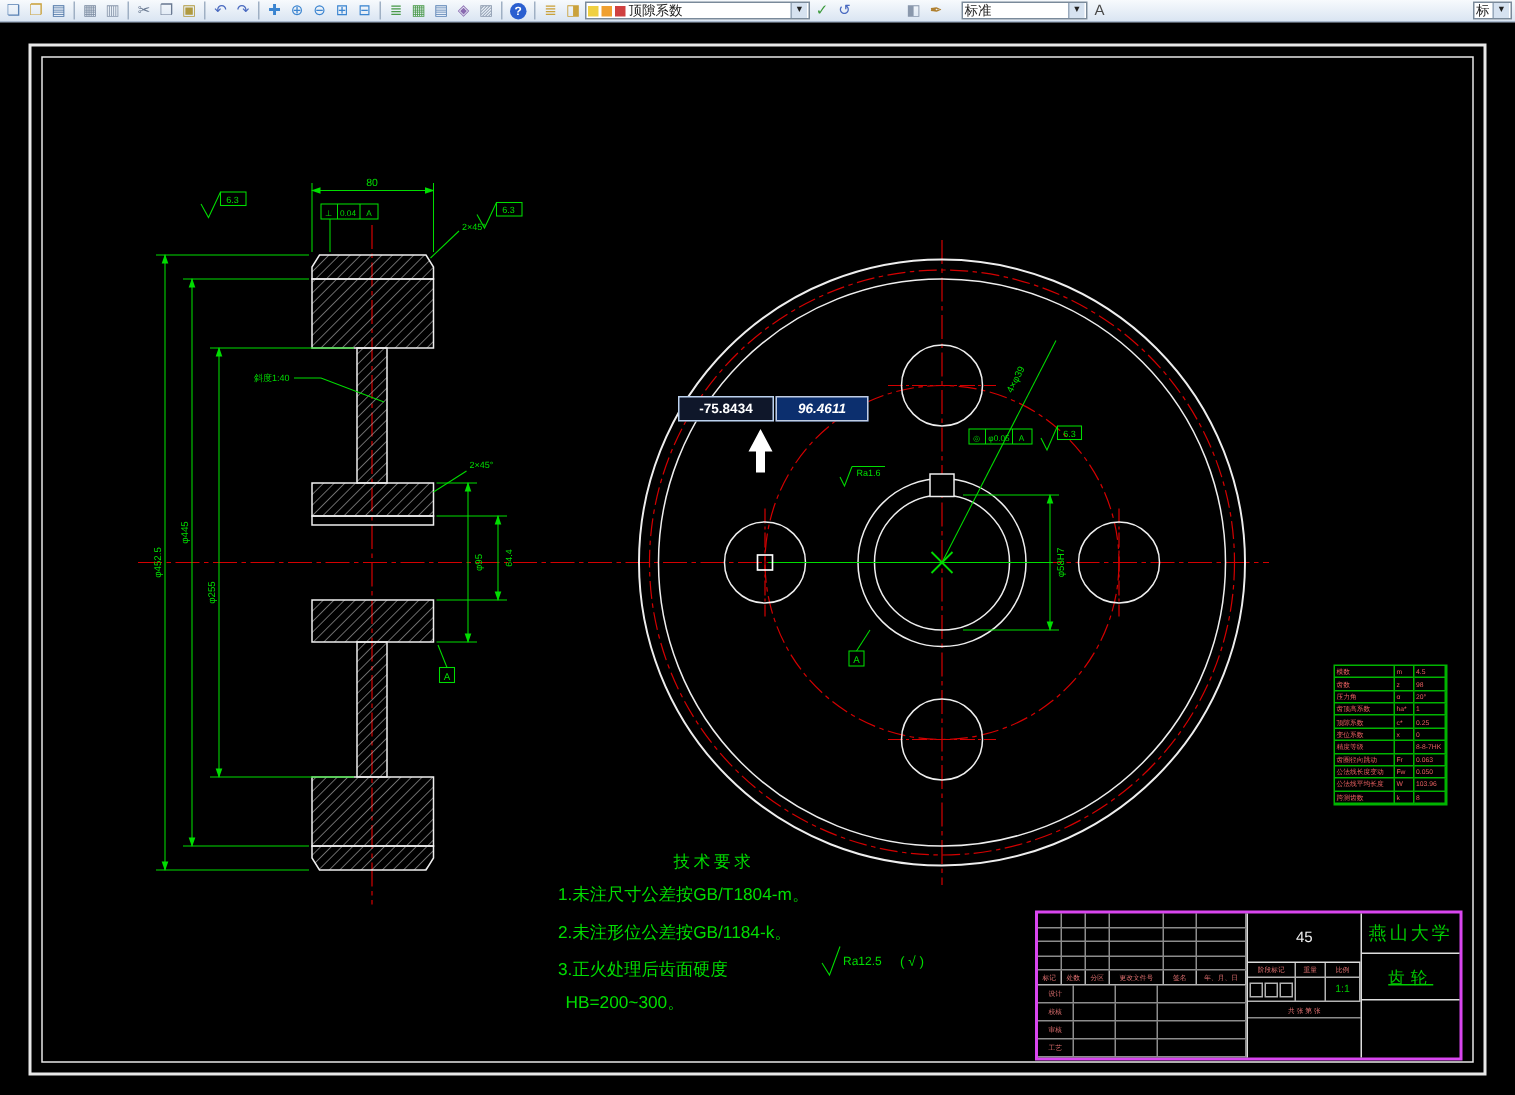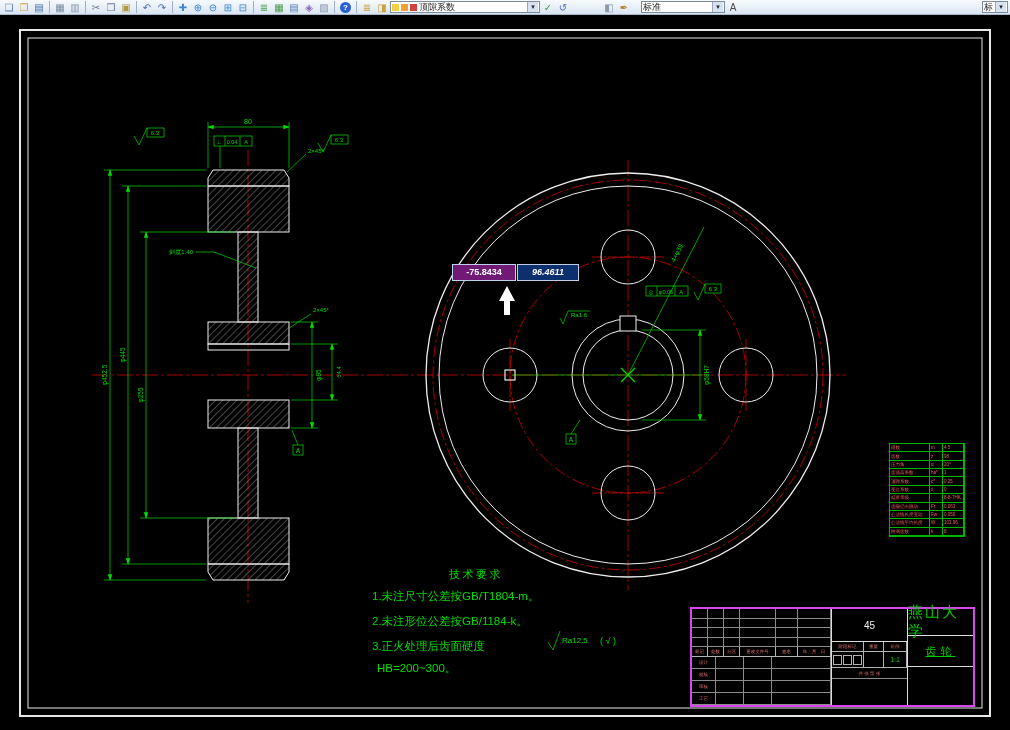--- a/index.html
+++ b/index.html
@@ -12,21 +12,21 @@
   .tbi.help{background:#2a5fd0;color:#fff;border-radius:50%;width:11px;height:11px;line-height:11px;font-size:8px;font-weight:bold;margin:0 2px;}
   .tbsep{width:1px;height:12px;background:#9fb0c4;margin:0 2px;flex:0 0 auto;}
   .combo{height:12px;background:#fff;border:1px solid #7a8a9a;display:flex;align-items:center;
     font-size:9px;color:#222;padding:0 1px;gap:2px;flex:0 0 auto;overflow:hidden;box-sizing:border-box;}
   .combo .cval{overflow:hidden;white-space:nowrap;}
   .combo .arrow{margin-left:auto;background:#d6e2f0;border-left:1px solid #9aaabc;width:10px;min-width:10px;
     text-align:center;font-size:7px;height:12px;line-height:11px;}
   .sw{width:7px;height:7px;display:inline-block;flex:0 0 auto;}
   
   .tip{position:absolute;height:15px;line-height:15px;text-align:center;font-size:9px;font-weight:bold;color:#fff;z-index:5;}
-  #tipx{left:452px;top:264px;width:62px;background:#701a75;border:1px solid #bcd2ee;}
+  #tipx{left:452px;top:264px;width:62px;background:#0f172a;border:1px solid #bcd2ee;}
   #tipy{left:517px;top:264px;width:60px;background:#0c2f6e;border:1px solid #c0cde4;font-style:italic;}
   
   .ptable{position:absolute;left:889px;top:443px;width:76px;height:94px;z-index:4;
     display:grid;grid-template-columns:40px 13px 21px;grid-auto-rows:1fr;
     border:1px solid #00b400;box-sizing:border-box;}
   .ptable div{border-right:1px solid #00b400;border-bottom:1px solid #00b400;
     font-size:4.5px;color:#e86060;overflow:hidden;white-space:nowrap;padding-left:1px;
     display:flex;align-items:center;box-sizing:border-box;}
   
   .tblock{position:absolute;left:690px;top:607px;width:285px;height:100px;z-index:4;
@@ -49,21 +49,21 @@
   .stage-head div{border-right:1px solid rgba(255,255,255,.7);border-bottom:1px solid rgba(255,255,255,.7);
     display:flex;align-items:center;justify-content:center;overflow:hidden;white-space:nowrap;}
   .stage-val{height:16px;display:grid;grid-template-columns:32px 20px 1fr;}
   .stage-val div{border-right:1px solid rgba(255,255,255,.7);border-bottom:1px solid rgba(255,255,255,.7);
     display:flex;align-items:center;justify-content:center;}
   .stage-val .boxes span{width:7px;height:8px;border:1px solid rgba(255,255,255,.7);display:inline-block;margin:0 .5px;}
   .scale{color:#00cc00;font-size:7px;}
   .sheet{height:10px;border-bottom:1px solid rgba(255,255,255,.55);display:flex;align-items:center;justify-content:center;}
   .mrest{flex:1;}
   .company{height:26px;border-bottom:1px solid #ddd;display:flex;align-items:center;justify-content:center;
-    color:#00cc00;font-size:15px;letter-spacing:2px;}
+    color:#00cc00;font-size:12px;letter-spacing:2px;}
   .part{height:30px;border-bottom:1px solid #ddd;display:flex;align-items:center;justify-content:center;
     color:#00cc00;font-size:11px;letter-spacing:4px;text-decoration:underline;}
   .dwg{flex:1;}
   svg text{font-family:"Liberation Sans",sans-serif;}
 </style>
 </head>
 <body>
 
 <svg id="cad" width="1010" height="730" viewBox="0 0 1010 730" style="position:absolute;top:0;left:0;z-index:1">
   <defs>

